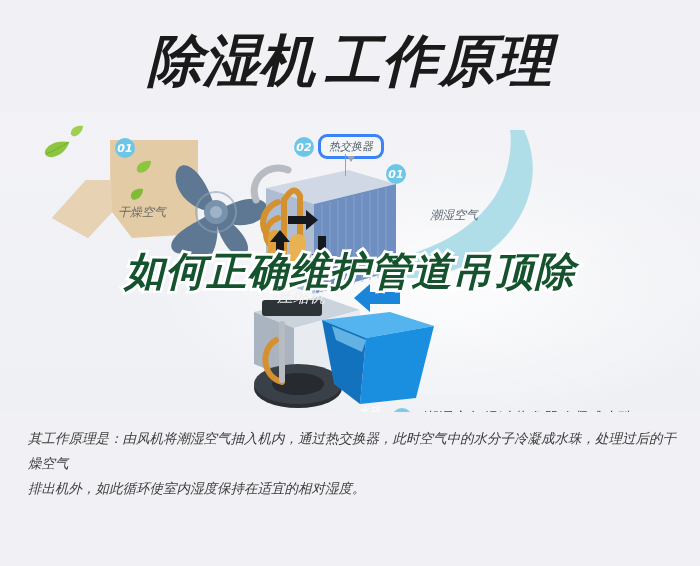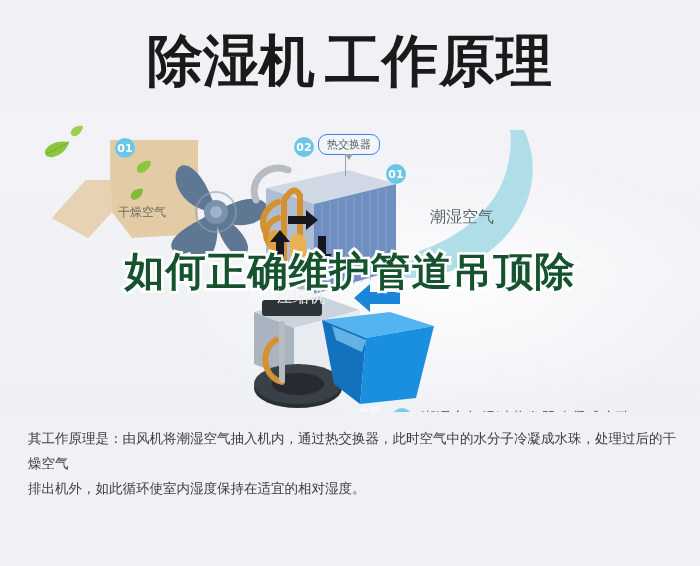--- a/index.html
+++ b/index.html
@@ -2,21 +2,21 @@
 <html><head>
 <meta charset="utf-8">
 <style>
   html,body{margin:0;padding:0;}
   body{
     width:700px;height:566px;
     background:#f1f1f5;
     font-family:"Liberation Sans","DejaVu Sans",sans-serif;
     overflow:hidden;position:relative;
   }
-  .page{position:relative;width:700px;height:500px;background:#f1f1f5;}
+  .page{position:relative;width:700px;height:500px;background:#f1f1f5;font-style:italic;}
 
   
   .header{
     position:absolute;left:0;top:22px;width:700px;height:78px;
     display:flex;align-items:center;justify-content:center;
   }
   .header-title{
     font-size:56px;font-weight:bold;color:#1a1a1a;
     letter-spacing:1px;line-height:1;white-space:nowrap;
     font-family:"DejaVu Sans","Liberation Sans",sans-serif;
@@ -53,37 +53,37 @@
   
   .compressor{position:absolute;left:248px;top:172px;width:120px;height:130px;}
   
   .tank{position:absolute;left:316px;top:200px;width:120px;height:100px;}
 
   .lbl{
     position:absolute;font-size:11px;color:#4a5560;white-space:nowrap;
     font-family:"DejaVu Sans","Liberation Sans",sans-serif;
   }
   .lbl-dry{left:118px;top:92px;color:#6d6a60;font-size:12px;}
-  .lbl-humid{left:430px;top:95px;color:#5a6570;font-size:16px;}
+  .lbl-humid{left:430px;top:95px;color:#5a6570;font-size:12px;}
   .lbl-tank{left:358px;top:244px;color:#ffffff;font-size:11px;margin-top:48px;}
   .lbl-comp{left:277px;top:175px;color:#efefef;font-size:16px;}
 
   .badge{
     position:absolute;width:20px;height:20px;border-radius:50%;
     background:#6cc6e8;color:#fff;font-size:11px;font-weight:bold;
     display:flex;align-items:center;justify-content:center;
     font-family:"DejaVu Sans","Liberation Sans",sans-serif;
   }
   .badge-d03{left:115px;top:26px;}
   .badge-d02{left:294px;top:25px;}
   .badge-d01{left:386px;top:52px;}
 
   .callout{
     position:absolute;left:318px;top:22px;
-    border:1px solid #3b82f6;border-radius:9px;background:#f4f5f7;
+    border:3px solid #3b82f6;border-radius:9px;background:#f4f5f7;
     padding:2px 8px;font-size:11px;color:#555f6a;white-space:nowrap;
     font-family:"DejaVu Sans","Liberation Sans",sans-serif;
   }
   .callout:after{
     content:"";position:absolute;left:26px;top:100%;
     border-left:4px solid transparent;border-right:4px solid transparent;
     border-top:6px solid #9aa3ad;
   }
   .callout-stem{
     position:absolute;left:345px;top:42px;width:1px;height:22px;background:#9aa3ad;

